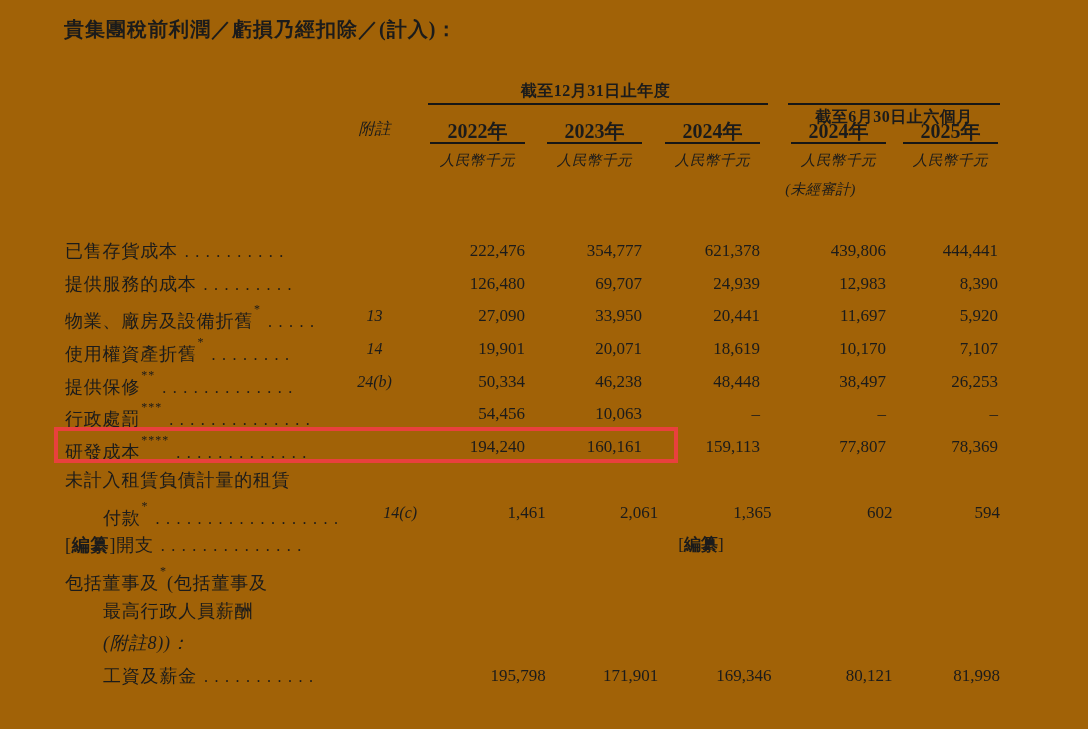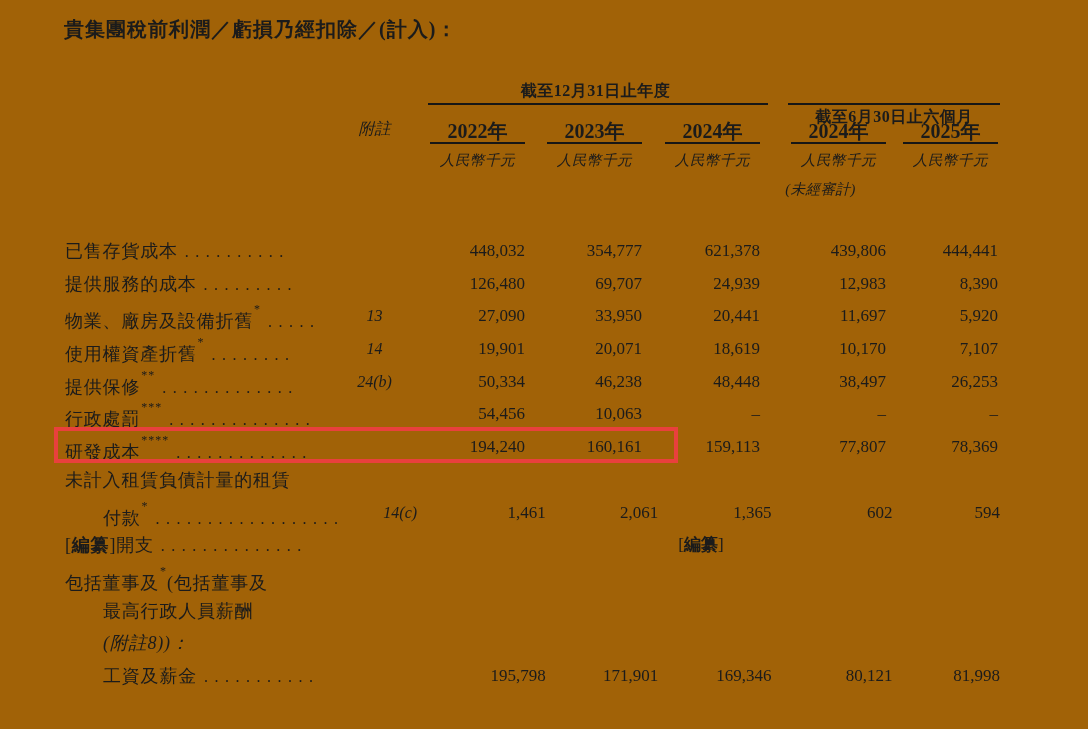--- a/index.html
+++ b/index.html
@@ -57,21 +57,21 @@
   <div class="abs cur" style="left:665px;top:151px;width:95px;">人民幣千元</div>
   <div class="abs cur" style="left:791px;top:151px;width:95px;">人民幣千元</div>
   <div class="abs cur" style="left:903px;top:151px;width:95px;">人民幣千元</div>
   <div class="abs cur" style="left:773px;top:180px;width:95px;">(未經審計)</div>
 
   <div class="abs rows">
 
     <div class="row">
       <div class="lab"><span>已售存貨成本</span><span class="dots">..........</span></div>
       <div class="nt"></div>
-      <div class="num n1">448,032</div>
+      <div class="num n1">222,476</div>
       <div class="num n2">354,777</div>
       <div class="num n3">621,378</div>
       <div class="num n4">439,806</div>
       <div class="num n5">444,441</div>
     </div>
 
     <div class="row">
       <div class="lab"><span>提供服務的成本</span><span class="dots">.........</span></div>
       <div class="nt"></div>
       <div class="num n1">126,480</div>

